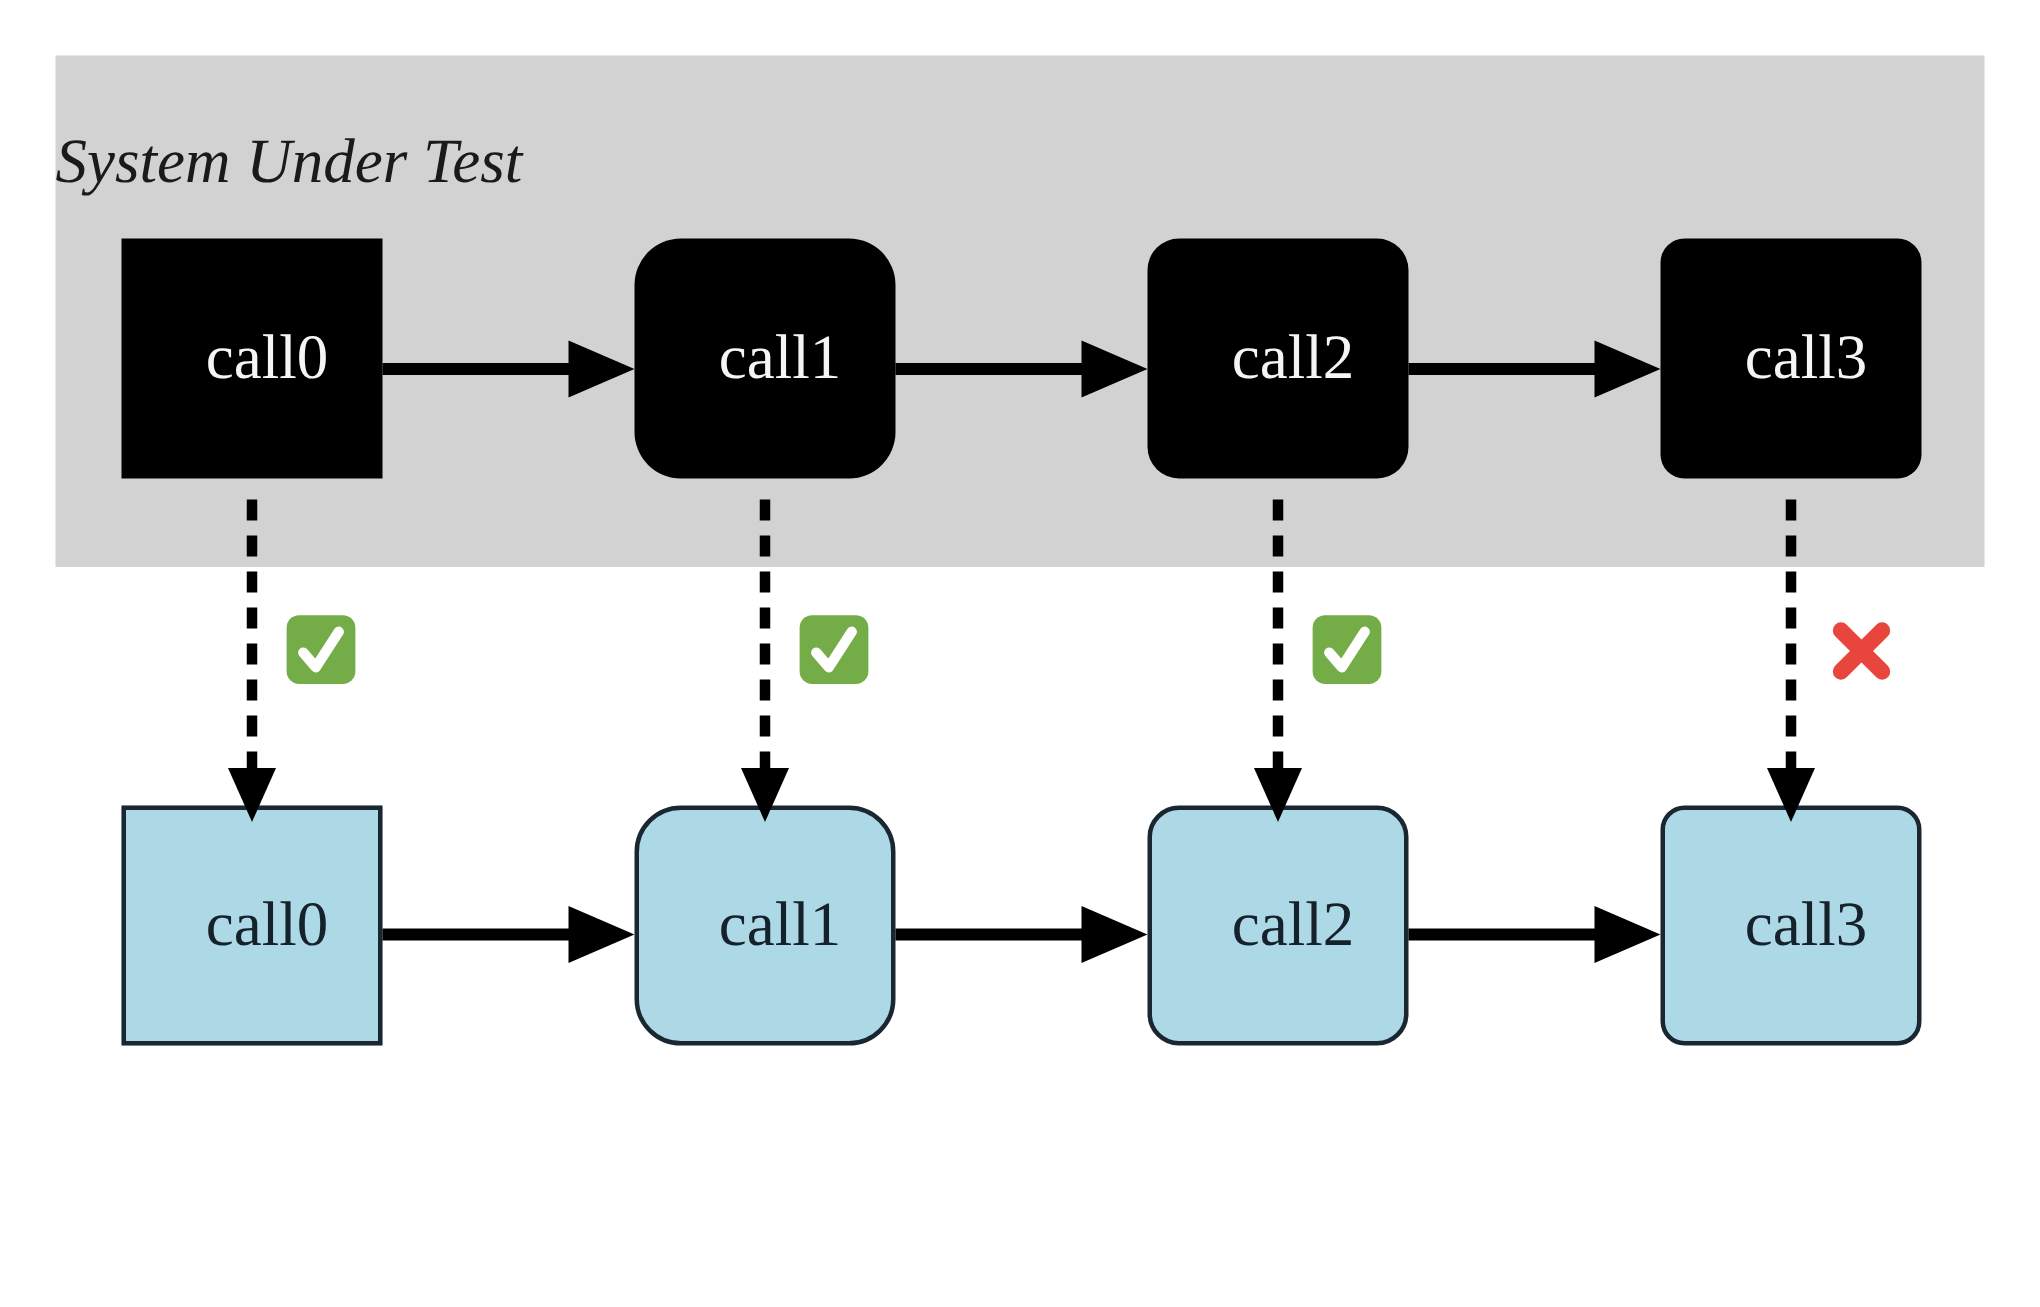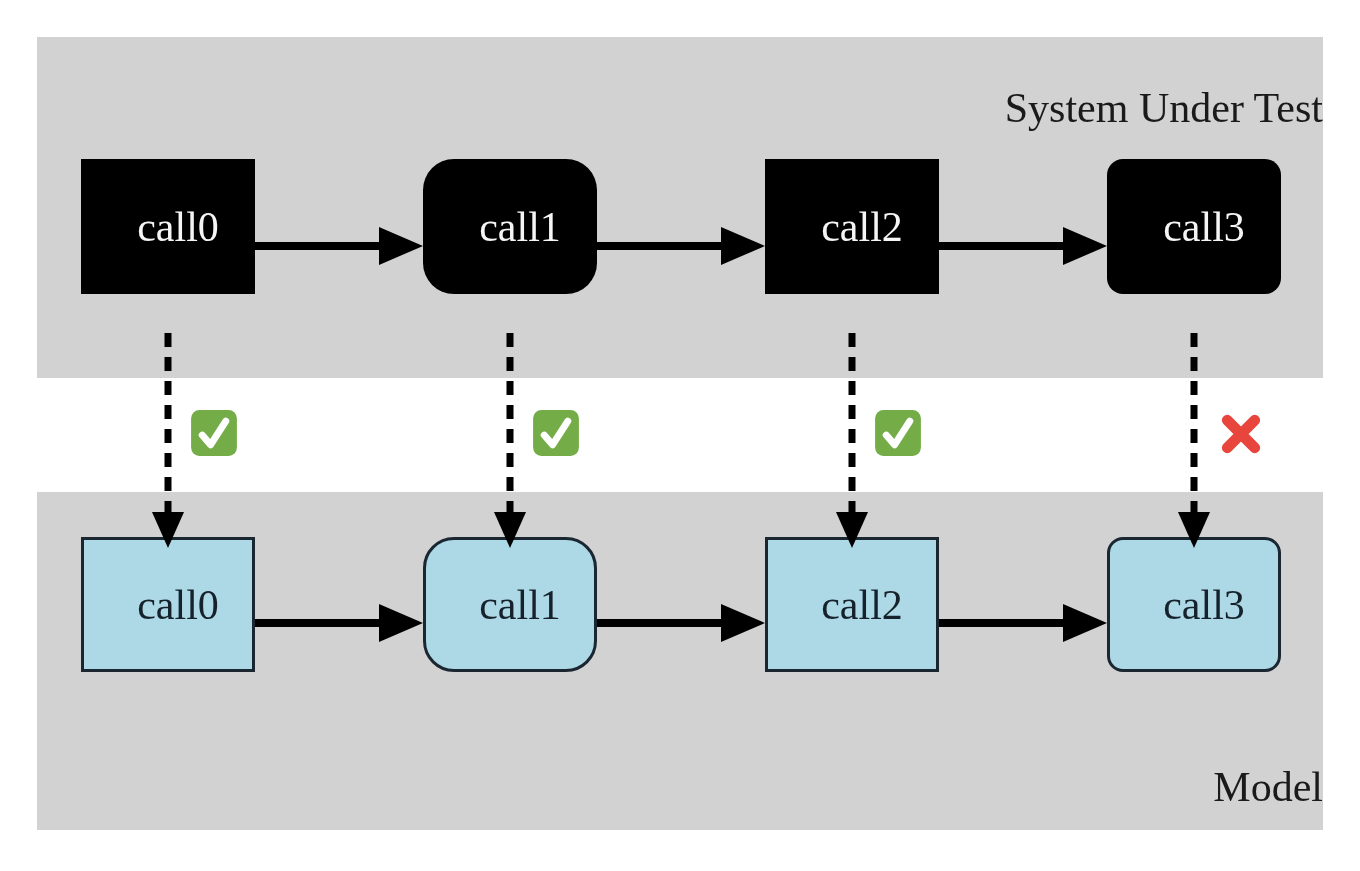--- a/index.html
+++ b/index.html
@@ -12,49 +12,50 @@
   }
   .band{
     position:absolute;
     left:37px;width:1286px;
     background:#d2d2d2;
   }
   .band-top{top:37px;height:341px;}
   .band-bottom{top:492px;height:338px;}
   .band-title{
     position:absolute;left:0;width:100%;
-    text-align:right;
+    text-align:left;
     font-size:42px;
     color:#1a1a1a;
     line-height:1;
+    font-style:italic;
   }
   .title-top{top:50px;}
   .title-bottom{bottom:22px;}
   .node{
     position:absolute;
-    width:174px;height:135px;
+    width:174px;height:160px;
     box-sizing:border-box;
     display:flex;align-items:center;justify-content:center;
     font-size:42px;
     padding-left:20px;
   }
   .sut-node{
     top:159px;
     background:#000000;
     color:#f5f5f5;
   }
   .model-node{
     top:537px;
     background:#add8e6;
     border:3px solid #1a2630;
     color:#16222b;
   }
   .c0{left:81px;}
   .c1{left:423px;border-radius:31px;}
-  .c2{left:765px;}
+  .c2{left:765px;border-radius:21px;}
   .c3{left:1107px;border-radius:16px;}
   #arrow-layer{
     position:absolute;left:0;top:0;
     width:1360px;height:871px;
     pointer-events:none;
   }
   .mark{
     position:absolute;
     width:52px;height:52px;
   }
@@ -62,23 +63,20 @@
 </style>
 </head>
 <body>
 
 <div id="canvas">
 
   <div class="band band-top">
     <div class="band-title title-top">System Under Test</div>
   </div>
 
-  <div class="band band-bottom">
-    <div class="band-title title-bottom">Model</div>
-  </div>
 
   <div class="node sut-node c0">
     <span>call0</span>
   </div>
   <div class="node sut-node c1">
     <span>call1</span>
   </div>
   <div class="node sut-node c2">
     <span>call2</span>
   </div>

